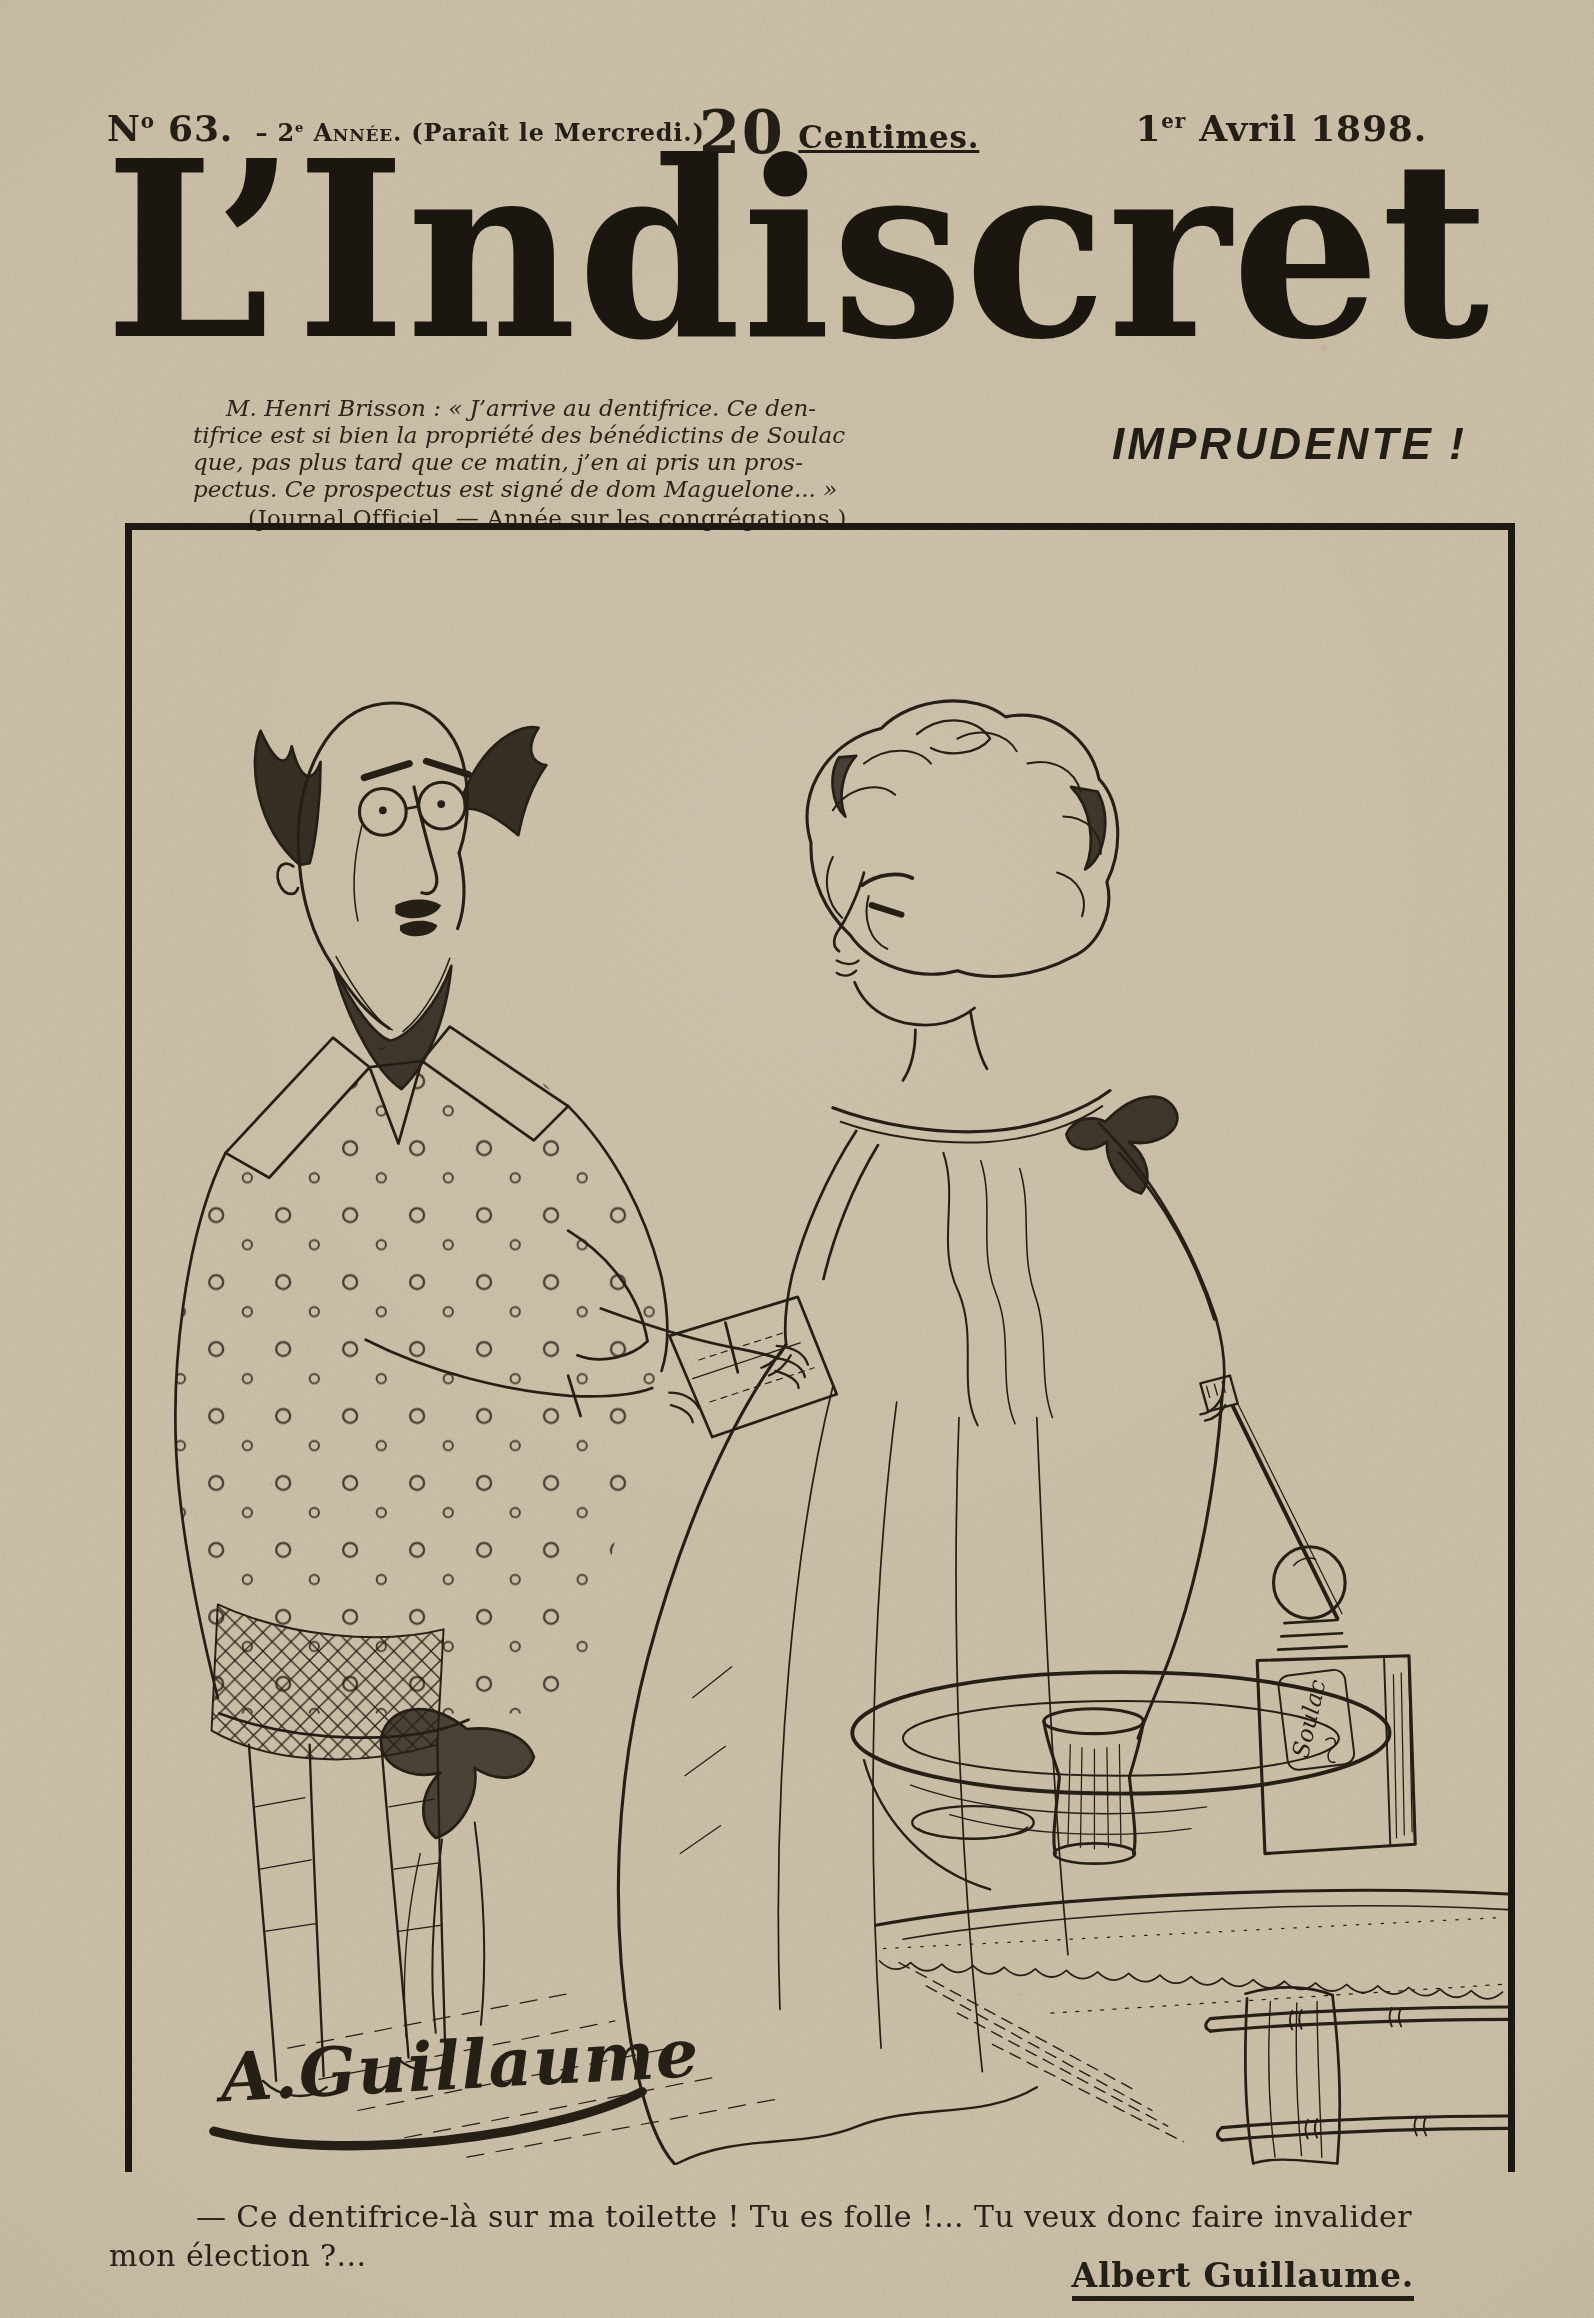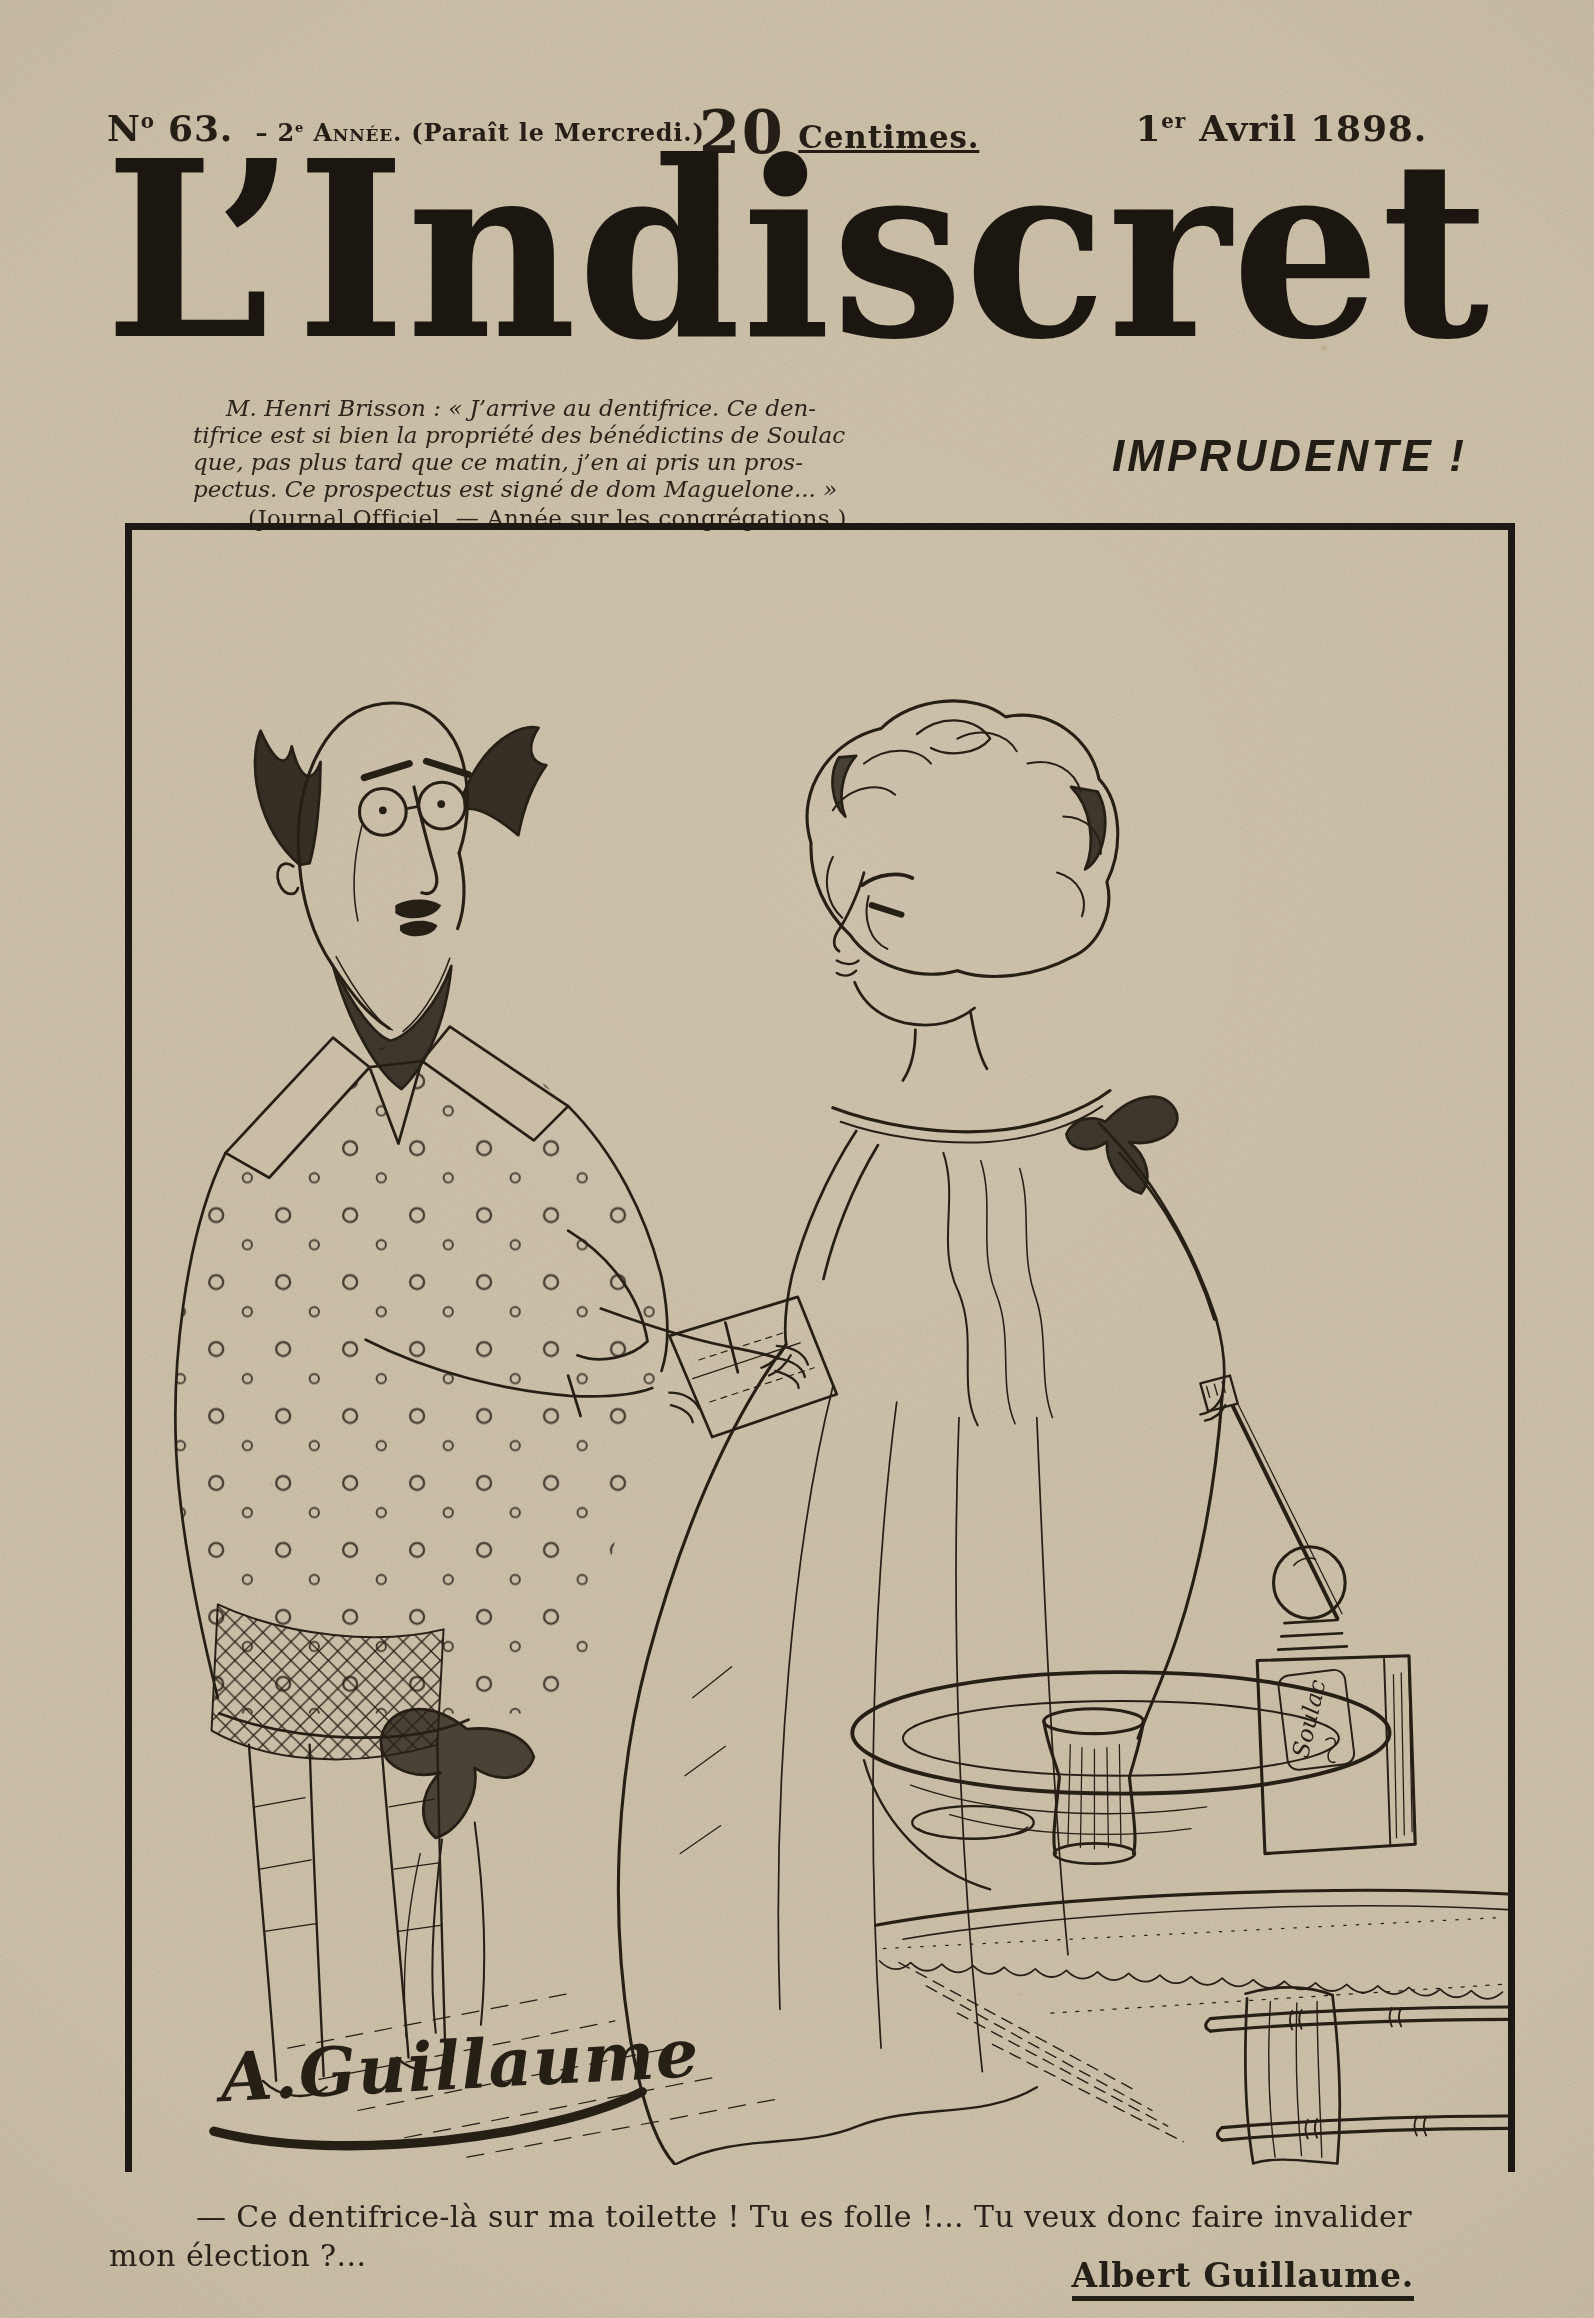--- a/index.html
+++ b/index.html
@@ -35,21 +35,21 @@
     transform:scaleY(1.04);transform-origin:50% 0;
     color:#1b1610;
   }
   
   .quote{position:absolute;left:193px;top:395px;width:709px;font-size:23px;line-height:1.17;color:#2a241b;}
   .quote .ql{font-style:italic;white-space:nowrap;}
   .quote .ql.first{text-indent:33px;}
   .quote .src{font-style:normal;text-align:center;margin-top:2.3px;letter-spacing:0.4px;}
   
   .cartoon-title{
-    position:absolute;left:1112px;top:431px;
+    position:absolute;left:1112px;top:419px;
     font-family:"Liberation Sans", sans-serif;font-style:italic;font-weight:bold;
     font-size:44px;letter-spacing:3.1px;color:#221d15;white-space:nowrap;
   }
   
   .frame{
     position:absolute;left:125px;top:523px;width:1390px;height:1649px;
     border-top:7px solid #1d1813;border-left:7px solid #1d1813;border-right:7px solid #1d1813;
     box-sizing:border-box;
   }
   .frame svg{position:absolute;left:0;top:0;width:1376px;height:1635px;}

